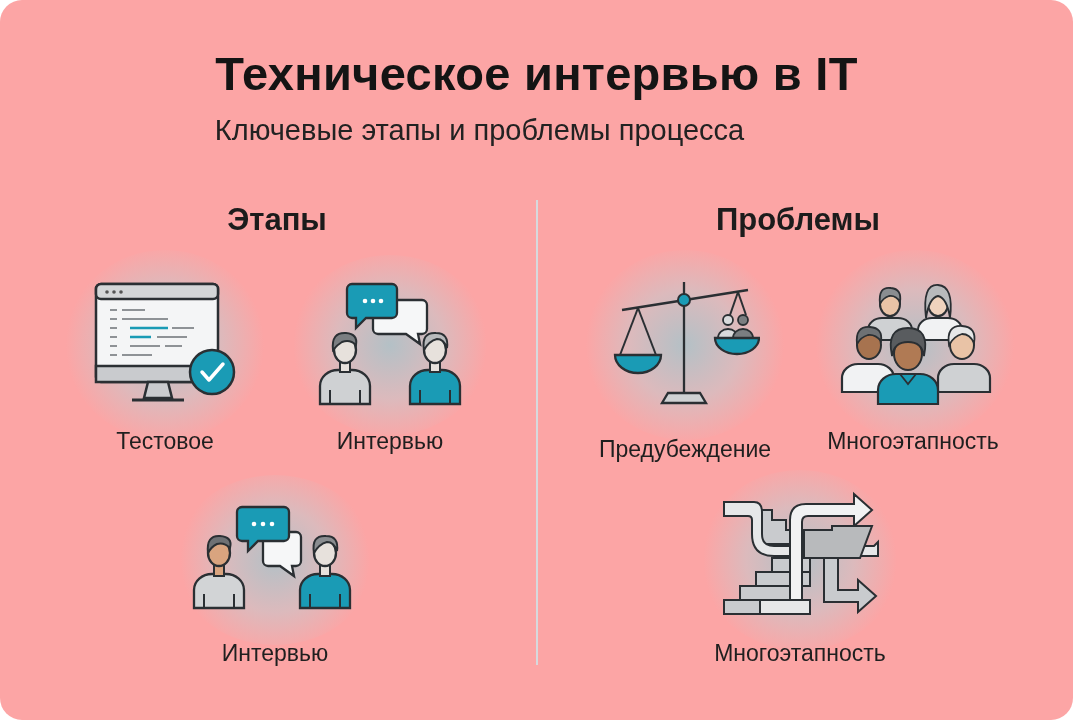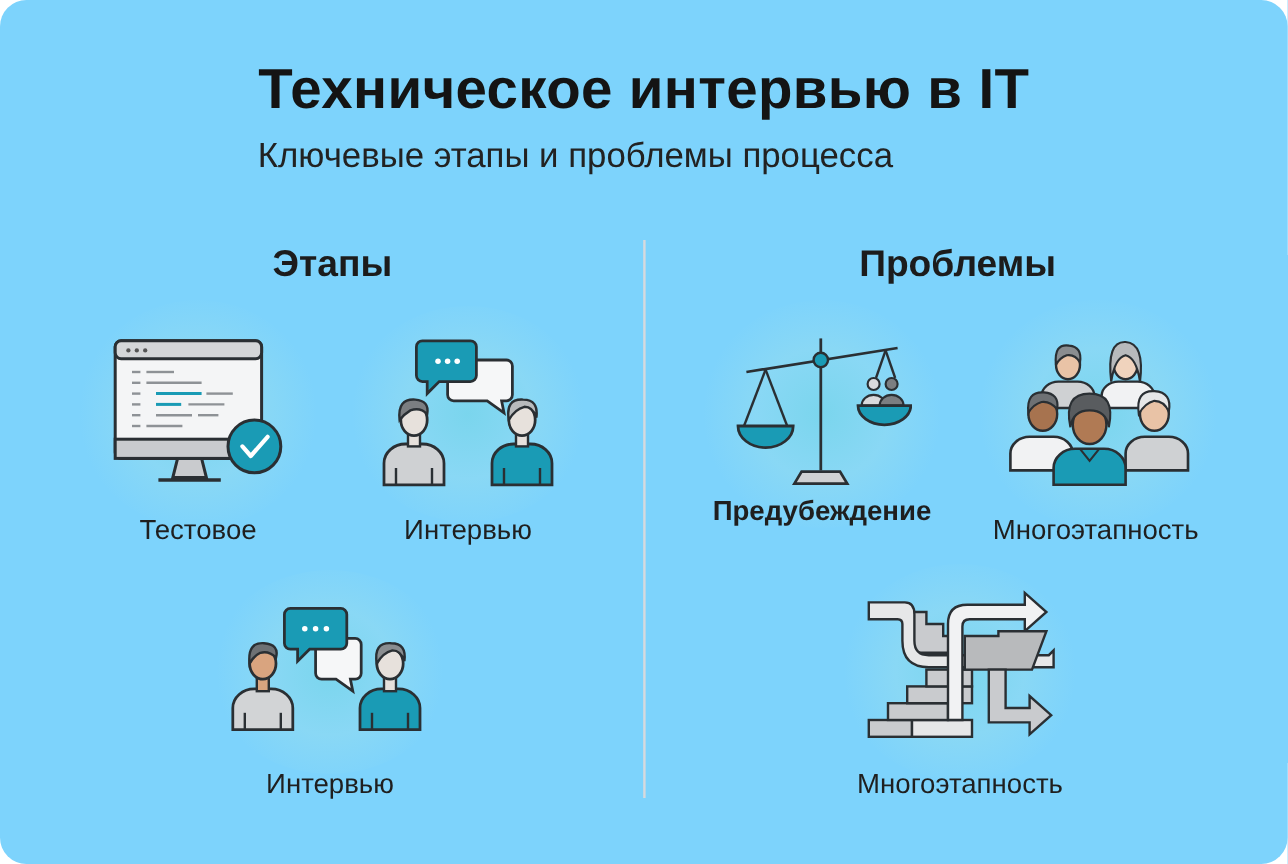--- a/index.html
+++ b/index.html
@@ -1,17 +1,17 @@
 <!DOCTYPE html>
 <html><head>
 <meta charset="utf-8">
 <style>
   html,body{margin:0;padding:0;}
   body{width:1073px;height:720px;background:#ffffff;font-family:"Liberation Sans",sans-serif;overflow:hidden;}
-  .card{position:absolute;left:0;top:0;width:1073px;height:720px;background:#7dd3fc;border-radius:22px;}
+  .card{position:absolute;left:0;top:0;width:1073px;height:720px;background:#fca5a5;border-radius:22px;}
   .title{position:absolute;left:0;top:46px;width:1073px;text-align:center;font-size:47px;font-weight:bold;color:#141414;letter-spacing:0.3px;}
   .subtitle{position:absolute;left:0;top:114px;width:959px;text-align:center;font-size:29px;color:#222;}
   .section-title{position:absolute;top:202px;font-size:31px;font-weight:bold;color:#1c1c1c;text-align:center;width:300px;}
   .divider{position:absolute;left:536px;top:200px;width:2px;height:465px;background:#d7d9dd;}
   .item{position:absolute;text-align:center;}
   .glow{position:absolute;border-radius:50%;background:radial-gradient(circle, rgba(120,215,225,0.55) 0%, rgba(160,225,232,0.35) 40%, rgba(238,240,243,0) 72%);}
   .icon{position:absolute;}
   .label{position:absolute;font-size:23px;color:#1f1f1f;text-align:center;white-space:nowrap;}
 </style>
 </head>
@@ -120,21 +120,21 @@
       <path d="M5 75 h46 a23 18 0 0 1 -46 0 z" fill="#1a9bb5" stroke="#2a2f33" stroke-width="2.3"></path>
       <line x1="128" y1="12" x2="120" y2="35" stroke="#2a2f33" stroke-width="2"></line>
       <line x1="128" y1="12" x2="136" y2="35" stroke="#2a2f33" stroke-width="2"></line>
       <circle cx="118" cy="40" r="5" fill="#d9dadc" stroke="#2a2f33" stroke-width="1.8"></circle>
       <path d="M108 58 a10 9 0 0 1 20 0 z" fill="#d9dadc" stroke="#2a2f33" stroke-width="1.8"></path>
       <circle cx="133" cy="40" r="5" fill="#7b7e81" stroke="#2a2f33" stroke-width="1.8"></circle>
       <path d="M123 58 a10 9 0 0 1 20 0 z" fill="#7b7e81" stroke="#2a2f33" stroke-width="1.8"></path>
       <path d="M105 58 h44 a22 16 0 0 1 -44 0 z" fill="#1a9bb5" stroke="#2a2f33" stroke-width="2.3"></path>
       <path d="M52 123 l6 -10 h32 l6 10 z" fill="#cfd1d3" stroke="#2a2f33" stroke-width="2.3"></path>
     </svg>
-    <div class="label" style="left:575px;top:412px;width:220px;font-weight:bold;">Предубеждение</div>
+    <div class="label" style="left:575px;top:436px;width:220px;">Предубеждение</div>
   </div>
 
   <div class="item">
     <div class="glow" style="left:815px;top:250px;width:200px;height:190px;"></div>
     <svg class="icon" style="left:838px;top:280px;" width="155" height="130" viewBox="0 0 155 130">
 
       <path d="M30 60 v-10 a14 12 0 0 1 14 -12 h16 a14 12 0 0 1 14 12 v10 z" fill="#cfd1d3" stroke="#2a2f33" stroke-width="2"></path>
       <ellipse cx="52" cy="24" rx="10" ry="12" fill="#e9c3a6" stroke="#2a2f33" stroke-width="2"></ellipse>
       <path d="M42 24 q-2 -18 11 -16 q11 1 9 14 q-4 -7 -11 -6 q-6 2 -9 8 z" fill="#8a8d90" stroke="#2a2f33" stroke-width="1.8"></path>
 

